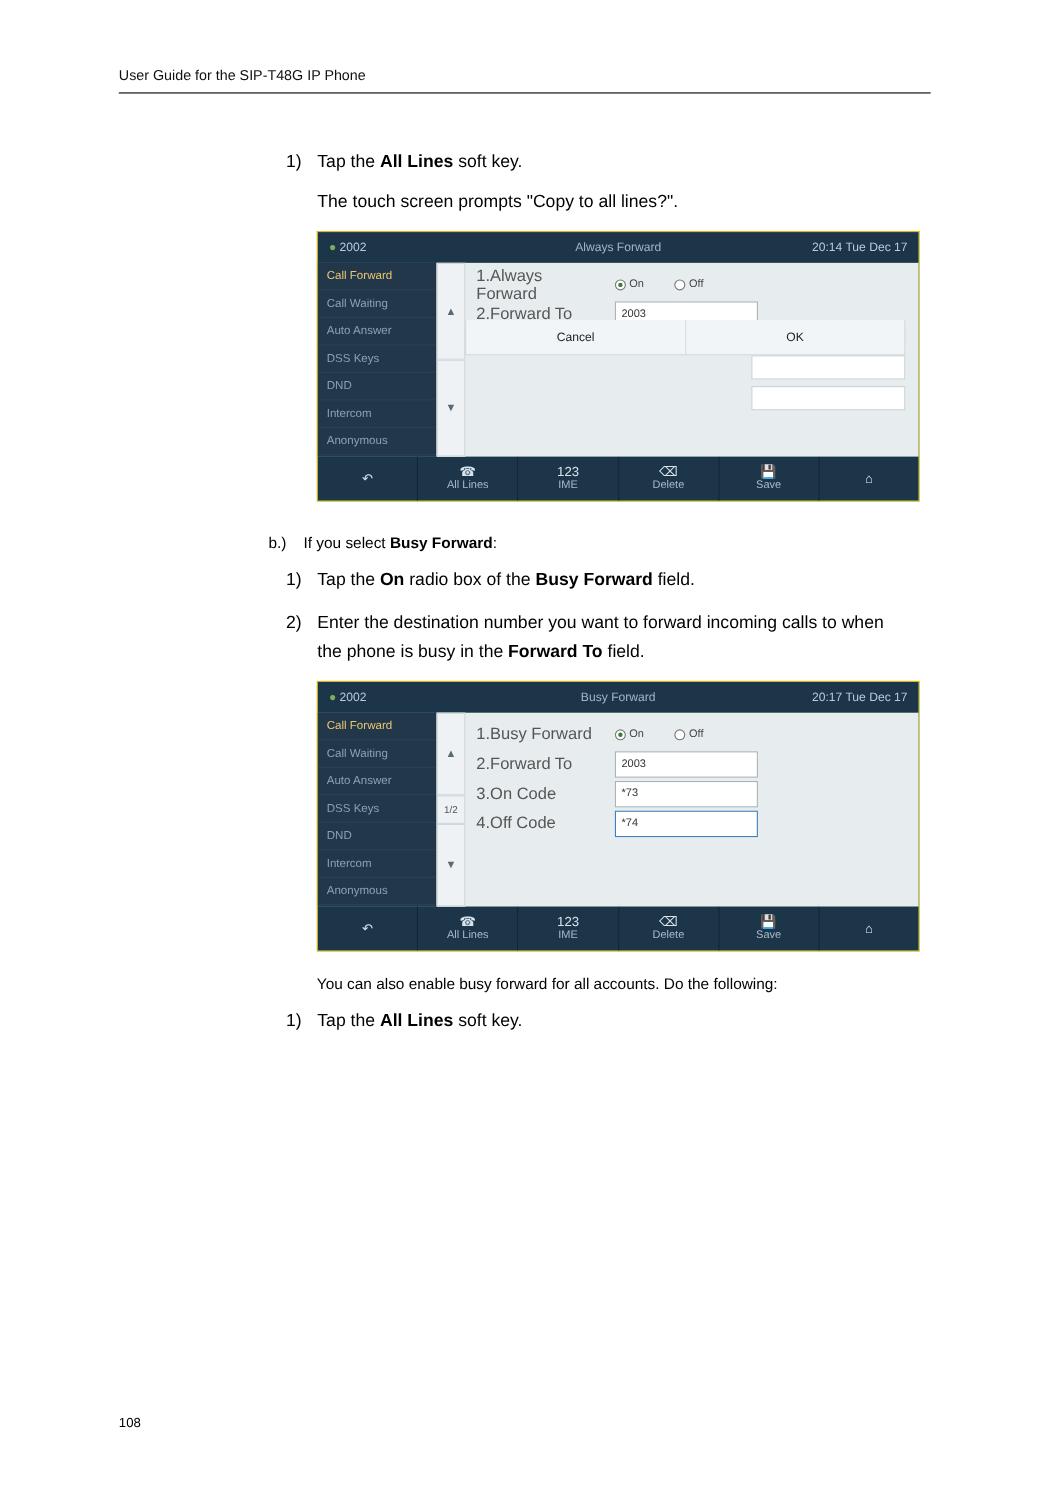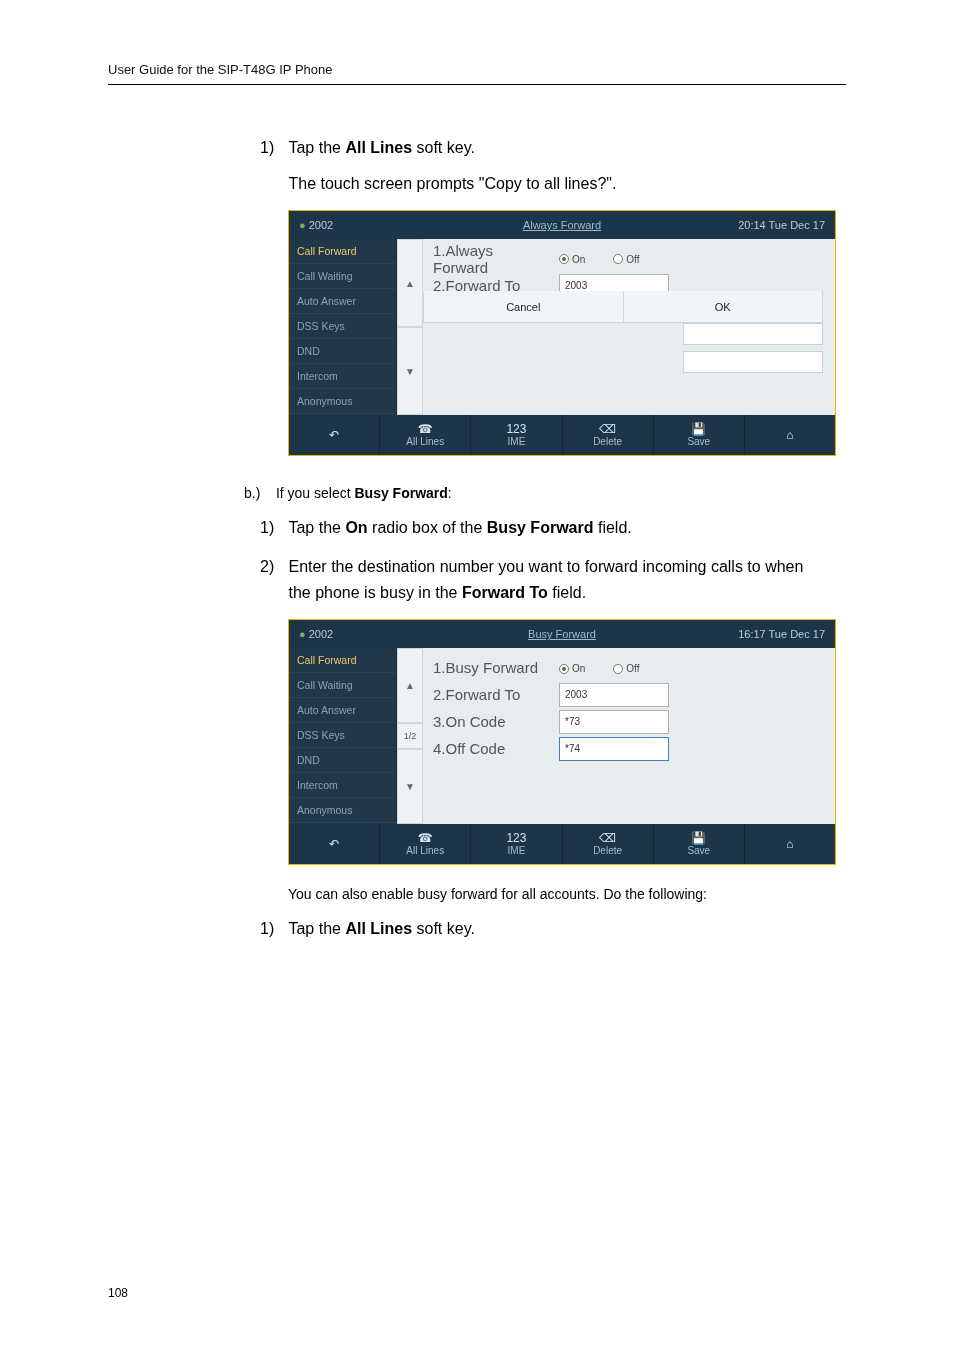--- a/index.html
+++ b/index.html
@@ -11,34 +11,34 @@
   .step { margin-bottom: 14px; font-size: 16px; line-height: 1.6; }
   .step-num { display:inline-block; width: 24px; vertical-align: top; }
   .step-body { display:inline-block; width: 540px; vertical-align: top; }
   .bold { font-weight: bold; }
   .lettered { margin-left: -16px; font-size: 14px; line-height: 1.6; margin-top: 26px; margin-bottom: 10px; }
   .lettered .ln { display:inline-block; width:28px; vertical-align:top; }
   .post-text { font-size:14px; margin: 16px 0 10px 28px; line-height:1.6; }
   .screenshot { width: 548px; margin: 10px 0 18px 28px; border: 1px solid #eab308; font-size: 11px; color: #9fb7c9; background:#86efac; }
   .ss-top { height: 28px; background: #1d3549; display:flex; align-items:center; padding:0 10px; color:#b9cdd9; position:relative; }
   .ss-top .acct { font-size:11px; }
-  .ss-top .title { position:absolute; left:0; right:0; text-align:center; font-size:11px; color:#9fb7c9;text-decoration:underline; }
+  .ss-top .title { position:absolute; left:0; right:0; text-align:center; font-size:11px; color:#9fb7c9; }
   .ss-top .clock { margin-left:auto; font-size:11px; }
   .ss-body { display:flex; height: 176px; background:#2b4a5e; }
   .ss-side { width: 108px; background:#22384a; border-right:1px solid #1a2e3e; }
   .ss-side-item { height:25px; padding:0 8px; font-size:10.5px; color:#88a2b4; display:flex; align-items:center; border-bottom:1px solid #2a4255; }
   .ss-side-item.sel { color:#e9c86f; }
   .ss-main { flex:1; background:#e7ecef; position:relative; }
   .arrow-col { position:absolute; left:0; top:0; bottom:0; width:26px; background:#e7ecef; display:flex; flex-direction:column; }
   .arrow-box { flex:1; display:flex; align-items:center; justify-content:center; color:#5b6b76; font-size:10px; border:1px solid #cfd7dc; background:#eef2f4; }
   .arrow-mid { height:26px; display:flex; align-items:center; justify-content:center; font-size:9px; color:#555; border:1px solid #cfd7dc; background:#eef2f4; }
   .form-area { margin-left:26px; padding:6px 10px; }
   .frow { display:flex; align-items:center; height:27px; gap:10px; }
   .flabel { width:116px; font-size:15px; color:#555; }
-  .finput { width:110px; height:18px; background:#fff; border:1px solid #aab3ba; font-size:10px; color:#333; padding:11px 5px; display:flex; align-items:center; }
+  .finput { width:130px; height:18px; background:#fff; border:1px solid #aab3ba; font-size:10px; color:#333; padding:11px 5px; display:flex; align-items:center; }
   .radio { width:10px; height:10px; border-radius:50%; border:1px solid #777; display:inline-block; margin-right:3px; position:relative; background:#fff; vertical-align:middle; }
   .radio.on::after { content:""; position:absolute; left:2px; top:2px; width:4px; height:4px; border-radius:50%; background:#3a7a3a; }
   .rlabel { font-size:10px; color:#444; margin-right:18px; vertical-align:middle; }
   .prompt-overlay { position:absolute; left:26px; right:12px; top:52px; }
   .prompt-bar { height:34px; background:#1a5f95; color:#d9e6ef; font-size:11px; display:flex; align-items:center; justify-content:center; border:1px solid #0f3a5c; }
   .prompt-btns { height:32px; background:#e7ecef; display:flex; border:1px solid #cfd7dc; border-top:none; }
   .pbtn { flex:1; display:flex; align-items:center; justify-content:center; font-size:11px; color:#222; border-right:1px solid #cfd7dc; background:#f2f5f7; }
   .pbtn:last-child { border-right:none; }
   .empty-fields { position:absolute; right:12px; top:56px; width:140px; }
   .ef-row { height:22px; background:#fff; border:1px solid #c9d0d6; margin-bottom:6px; }
@@ -157,21 +157,21 @@
       <span>Enter the destination number you want to forward incoming calls to when the phone is busy in the </span><span class="bold">Forward To</span><span> field.</span>
     </span>
   </div>
 
   <div class="screenshot">
     <div class="ss-top">
       <span class="acct">
         <span style="color:#7fae5a;">●</span> <span>2002</span>
       </span>
       <span class="title">Busy Forward</span>
-      <span class="clock">16:17 Tue Dec 17</span>
+      <span class="clock">20:17 Tue Dec 17</span>
     </div>
     <div class="ss-body">
       <div class="ss-side">
         <div class="ss-side-item sel">Call Forward</div>
         <div class="ss-side-item">Call Waiting</div>
         <div class="ss-side-item">Auto Answer</div>
         <div class="ss-side-item">DSS Keys</div>
         <div class="ss-side-item">DND</div>
         <div class="ss-side-item">Intercom</div>
         <div class="ss-side-item">Anonymous</div>

